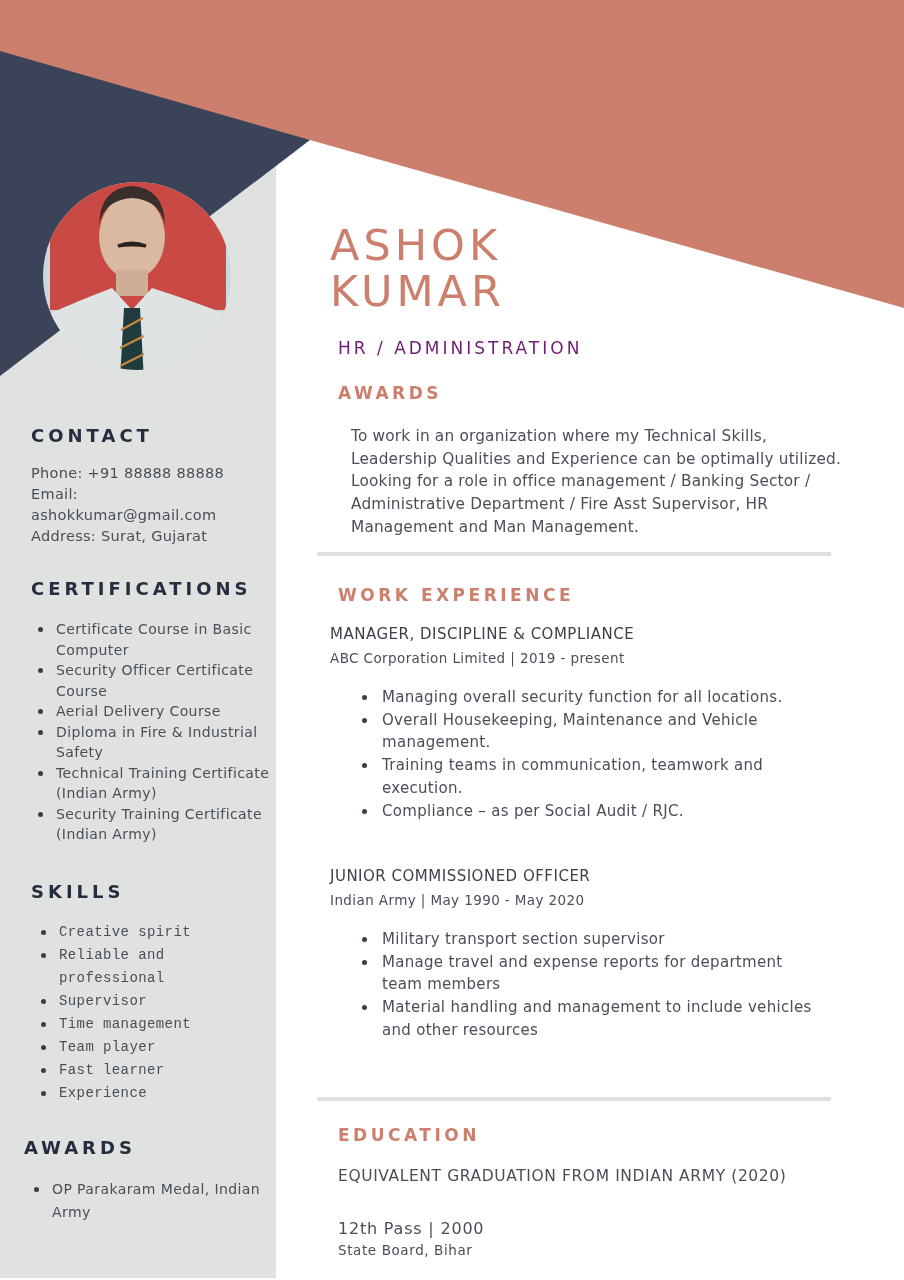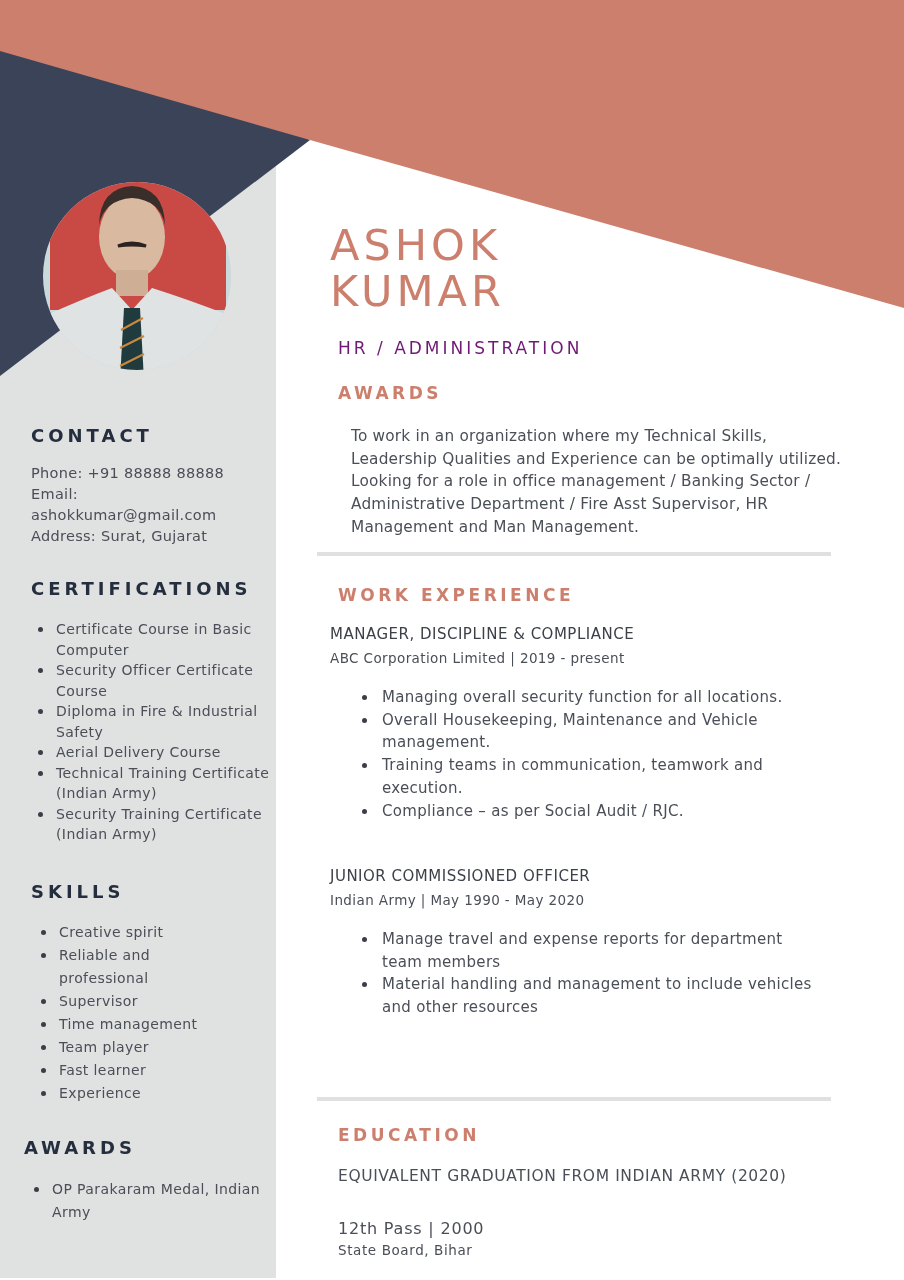--- a/index.html
+++ b/index.html
@@ -26,21 +26,21 @@
     position: absolute; margin: 0; padding: 0; list-style: none;
     font-size: 14px; color: #4a4e57; letter-spacing: 0.4px;
   }
   ul.side-list li { position: relative; padding-left: 26px; }
   ul.side-list li::before {
     content: ""; position: absolute; left: 8px; width: 5px; height: 5px;
     border-radius: 50%; background: #3a3e46;
   }
   .cert-list { left: 30px; top: 619px; width: 240px; line-height: 20.5px; }
   .cert-list li::before { top: 8px; }
-  .skills-list { left: 33px; top: 921px; width: 210px; line-height: 23px; font-size: 15px; }
+  .skills-list { left: 33px; top: 921px; width: 210px; line-height: 23px; font-size: 15px; font-family: Liberation Mono, monospace; }
   .skills-list li::before { top: 9px; }
   .awards-list { left: 26px; top: 1178px; width: 240px; line-height: 23px; font-size: 15px; }
   .awards-list li::before { top: 9px; }
 
   .name {
     position: absolute; left: 330px; top: 222px; margin: 0;
     font-family: "DejaVu Sans", sans-serif;
     font-size: 43px; line-height: 46px; letter-spacing: 4px;
     color: #cd7f6d; font-weight: normal;
   }
@@ -120,22 +120,22 @@
     <div>Phone: +91 88888 88888</div>
     <div>Email:</div>
     <div>ashokkumar@gmail.com</div>
     <div>Address: Surat, Gujarat</div>
   </div>
 
   <h2 class="side-heading" style="top:578px">CERTIFICATIONS</h2>
   <ul class="side-list cert-list">
     <li>Certificate Course in Basic Computer</li>
     <li>Security Officer Certificate Course</li>
+    <li>Aerial Delivery Course</li>
     <li>Diploma in Fire &amp; Industrial Safety</li>
-    <li>Aerial Delivery Course</li>
     <li>Technical Training Certificate (Indian Army)</li>
     <li>Security Training Certificate (Indian Army)</li>
   </ul>
 
   <h2 class="side-heading" style="top:881px">SKILLS</h2>
   <ul class="side-list skills-list">
     <li>Creative spirit</li>
     <li>Reliable and professional</li>
     <li>Supervisor</li>
     <li>Time management</li>
@@ -170,20 +170,21 @@
       <li>Overall Housekeeping, Maintenance and Vehicle management.</li>
       <li>Training teams in communication, teamwork and execution.</li>
       <li>Compliance – as per Social Audit / RJC.</li>
     </ul>
   </div>
 
   <div>
     <div class="job-title" style="top:867px">JUNIOR COMMISSIONED OFFICER</div>
     <div class="job-meta" style="top:892px">Indian Army | May 1990 - May 2020</div>
     <ul class="job-list" style="top:920px">
+      <li>Military transport section supervisor</li>
       <li>Manage travel and expense reports for department team members</li>
       <li>Material handling and management to include vehicles and other resources</li>
     </ul>
   </div>
 
   <h2 class="main-heading" style="top:1125px">EDUCATION</h2>
   <div class="edu-title">EQUIVALENT GRADUATION FROM INDIAN ARMY (2020)</div>
   <div class="edu-sub">12th Pass | 2000</div>
   <div class="edu-board">State Board, Bihar</div>
 </div>

